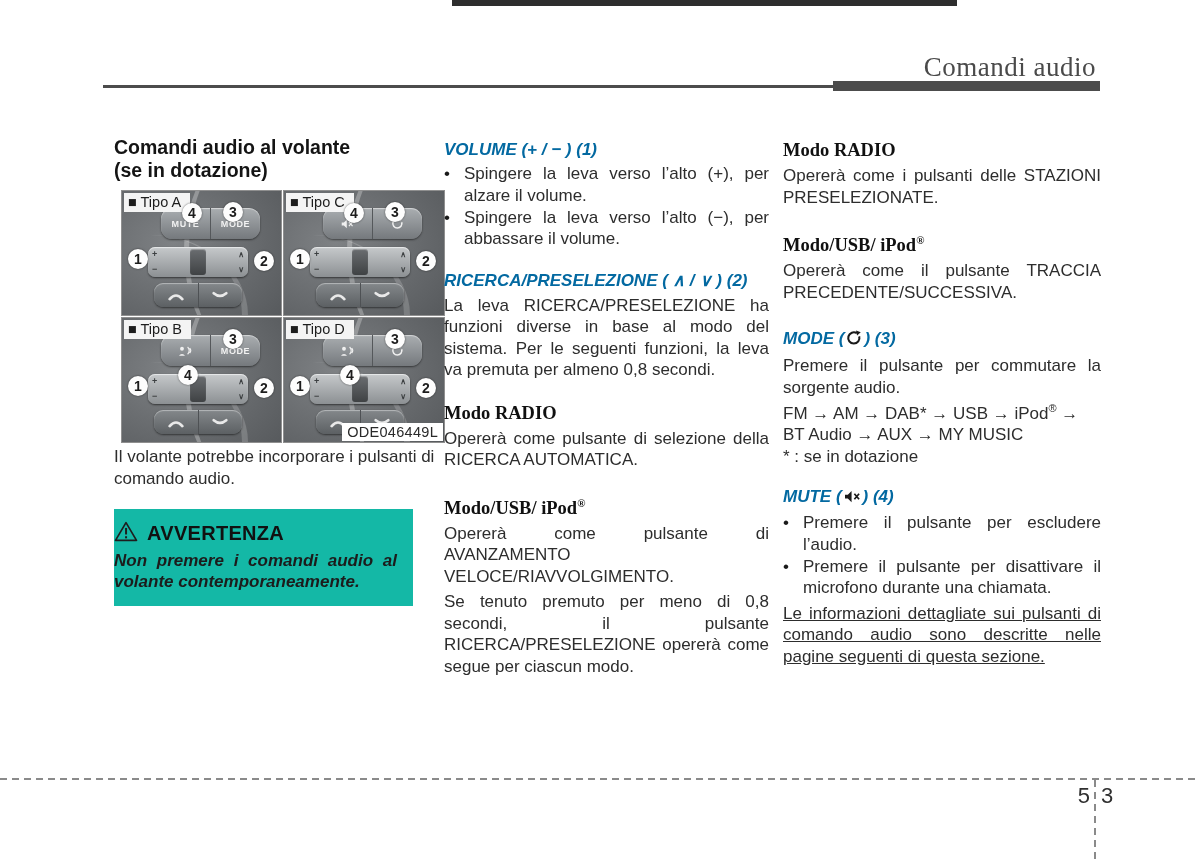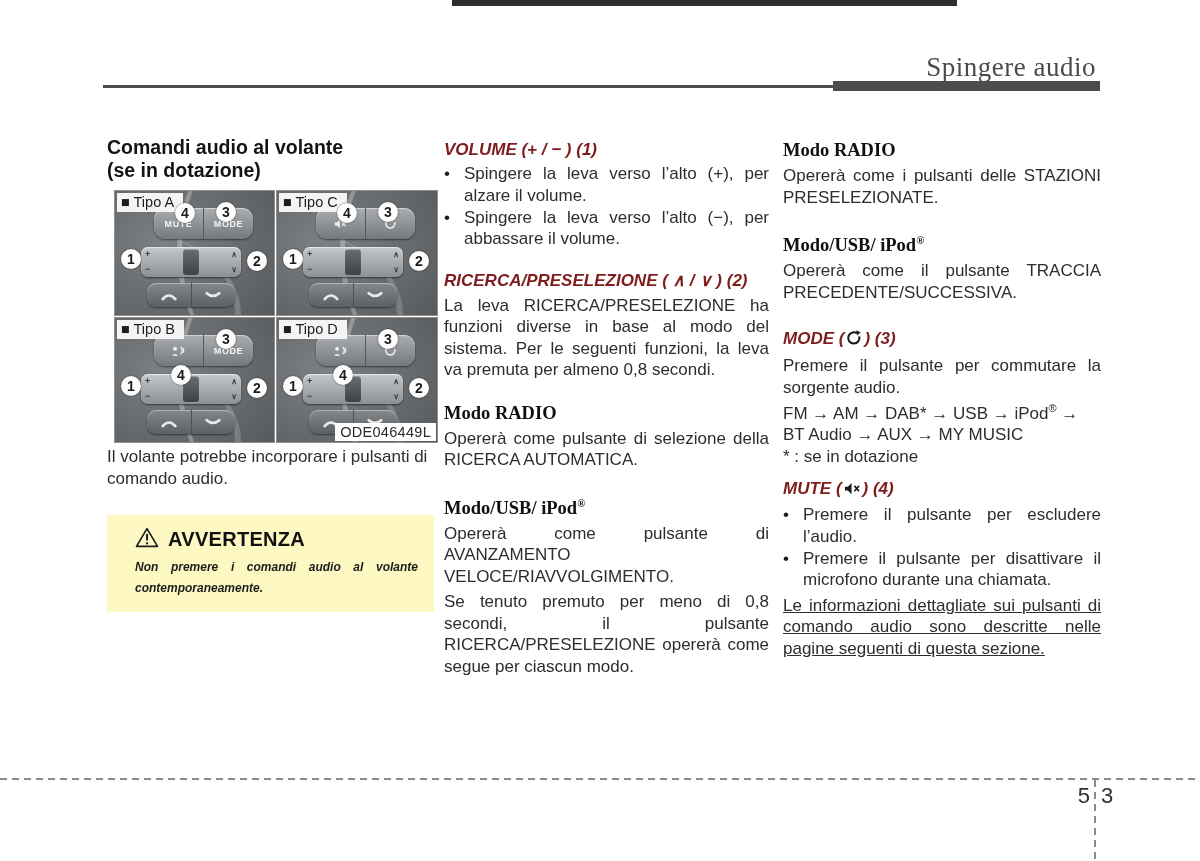--- a/index.html
+++ b/index.html
@@ -13,37 +13,37 @@
   .top-scan-bar{position:absolute;left:452px;top:0;width:505px;height:6px;background:#2e2e2e;}
   .header-title{
     position:absolute;top:52px;right:104px;
     font-family:"Liberation Serif", serif;font-size:27px;color:#4a4a4a;letter-spacing:.5px;
   }
   .rule-thin{position:absolute;left:103px;top:85px;width:730px;height:3px;background:#4c4c4c;}
   .rule-thick{position:absolute;left:833px;top:81px;width:267px;height:10px;background:#4c4c4c;}
 
   
   .col{position:absolute;top:140px;}
-  .col-left{left:107px;width:370px;top:136px;}
+  .col-left{left:114px;width:370px;top:136px;}
   .col-mid{left:444px;width:325px;}
   .col-right{left:783px;width:318px;}
 
   .h-title{font-size:19.5px;line-height:23px;font-weight:bold;color:#141414;margin:0;}
-  .h-sans{font-size:17px;font-weight:bold;font-style:italic;color:#7f1d1d;margin:0;white-space:nowrap;}
+  .h-sans{font-size:17px;font-weight:bold;font-style:italic;color:#0369a1;margin:0;white-space:nowrap;}
   .h-serif{font-family:Liberation Serif, serif;font-size:18.5px;font-weight:bold;color:#101010;margin:0;}
   p.body{font-size:17px;line-height:21.5px;text-align:justify;margin:4px 0 0 0;color:#2d2d2d;}
   p.body-left{text-align:left;}
   .sup{font-size:11px;vertical-align:super;}
 
   ul.blist{list-style:none;margin:3px 0 0 0;padding:0;}
   ul.blist li{display:flex;margin:0 0 0.5px 0;}
   ul.blist .bullet{width:20px;flex:0 0 20px;font-size:17px;line-height:21.5px;color:#1a1a1a;}
   ul.blist .btext{flex:1;font-size:17px;line-height:21.5px;text-align:justify;color:#2d2d2d;}
 
-  .mt8{margin-top:8px;}.mt12{margin-top:12px;text-decoration:underline;}.mt16{margin-top:12px;}
+  .mt8{margin-top:8px;}.mt12{margin-top:12px;text-decoration:underline;}.mt16{margin-top:20px;}
   .mt20{margin-top:20px;}.mt22{margin-top:22px;}.mt26{margin-top:26px;}
 
   .inline-icon{display:inline-block;vertical-align:-2px;margin:0 2px;}
 
   
   .wheel-grid{
     margin-top:9px;width:322px;display:grid;grid-template-columns:159px 160px;grid-auto-rows:124px;
     gap:3px;background:#fff;padding-left:8px;
   }
   .quad{
@@ -101,24 +101,24 @@
   .co.c2{left:132px;top:60px;}
   .co.c3{left:101px;top:11px;}
   .co.c4-top{left:60px;top:12px;}
   .co.c4-mid{left:56px;top:47px;}
   .img-code{
     position:absolute;right:1px;bottom:1px;background:#ffffff;color:#2a2a2a;
     font-size:14.5px;padding:1px 5px;z-index:5;letter-spacing:.3px;
   }
 
   
-  .warnbox{margin-top:26px;background:#fef9c3;padding:12px 16px 14px 28px;width:283px;}
+  .warnbox{margin-top:20px;background:#14b8a6;padding:12px 16px 14px 0;width:283px;}
   .warnhead{display:flex;align-items:center;gap:9px;}
   .warnhead .wtitle{font-size:20px;font-weight:bold;color:#111;letter-spacing:.3px;}
-  .warnbody{margin:5px 0 0 0;font-size:12px;line-height:20.5px;font-weight:bold;font-style:italic;text-align:justify;color:#1c1c1c;}
+  .warnbody{margin:5px 0 0 0;font-size:17px;line-height:20.5px;font-weight:bold;font-style:italic;text-align:justify;color:#1c1c1c;}
 
   
   .dash-h{
     position:absolute;left:0;top:778px;width:1200px;height:2px;
     background:repeating-linear-gradient(90deg,#8a8a8a 0 7px,transparent 7px 12px);
   }
   .dash-v{
     position:absolute;left:1094px;top:780px;width:2px;height:81px;
     background:repeating-linear-gradient(180deg,#8a8a8a 0 7px,transparent 7px 12px);
   }
@@ -128,21 +128,21 @@
 
   .chain{font-size:17px;line-height:21.5px;margin:0;color:#2d2d2d;}
   .note-star{font-size:17px;line-height:21.5px;margin:0;color:#2d2d2d;}
 </style>
 </head>
 <body>
 
 <div>
 
   <div class="top-scan-bar"></div>
-  <span class="header-title">Spingere audio</span>
+  <span class="header-title">Comandi audio</span>
   <div class="rule-thin"></div>
   <div class="rule-thick"></div>
 
   <div class="col col-left">
     <p class="h-title">Comandi audio al volante</p>
     <p class="h-title">(se in dotazione)</p>
 
     <div class="wheel-grid">
 
       <div class="quad">

